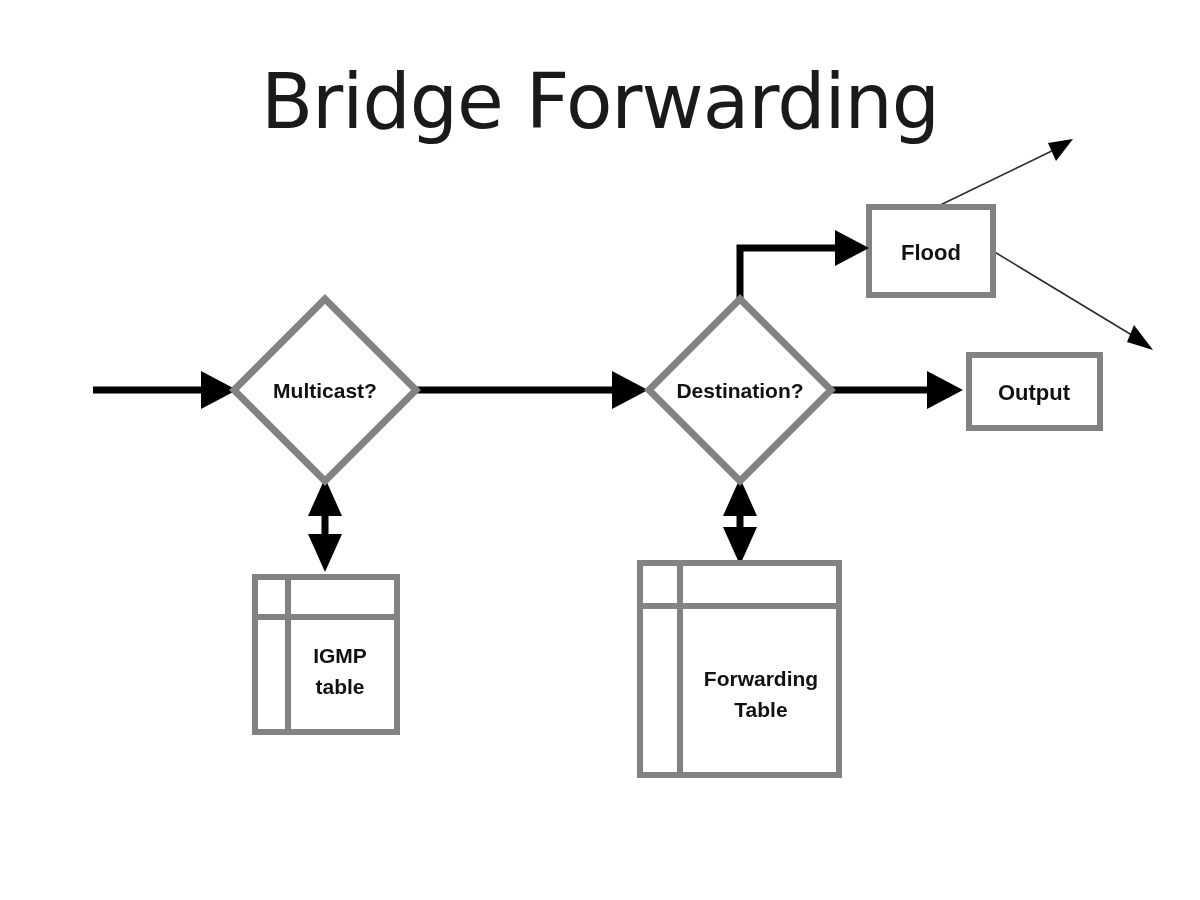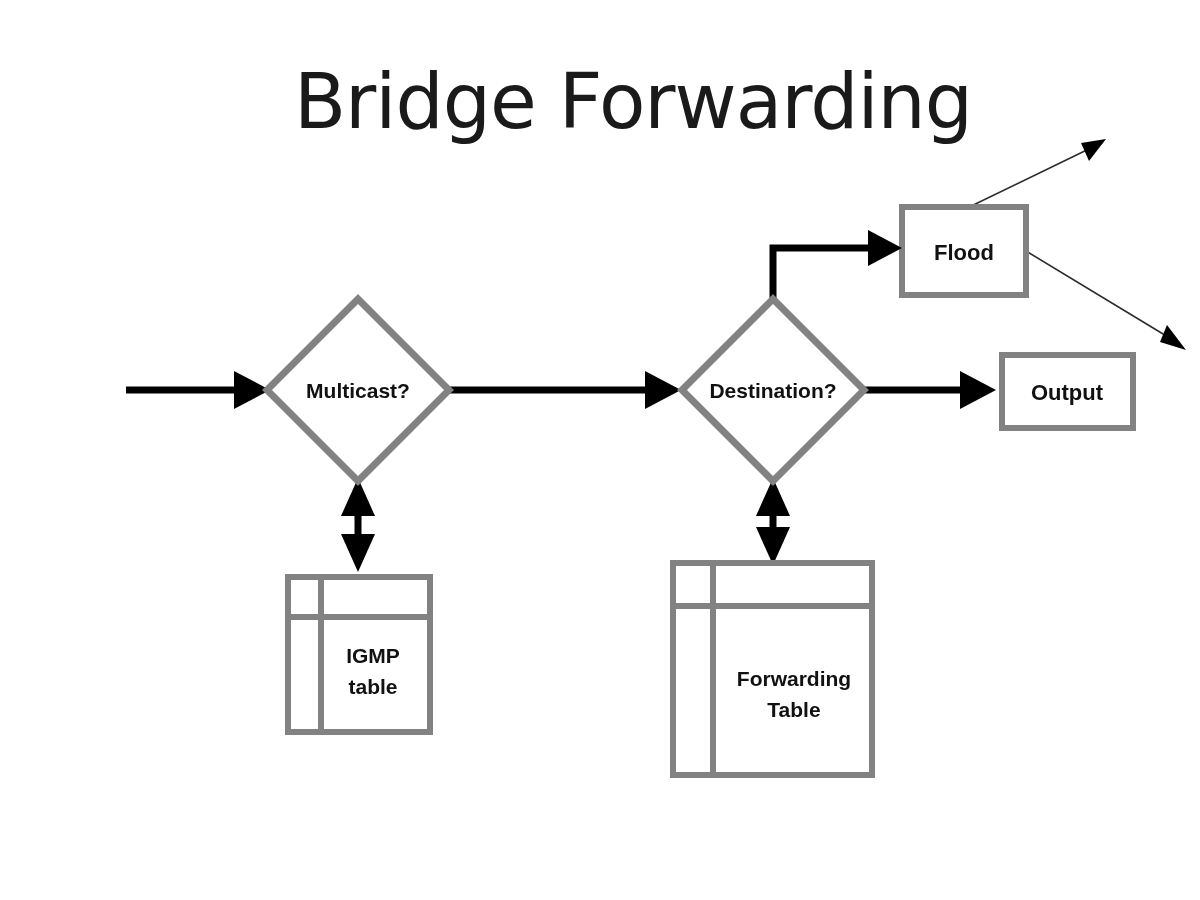--- a/index.html
+++ b/index.html
@@ -11,21 +11,20 @@
     width: 1200px;
     height: 900px;
     overflow: hidden;
     font-family: "Liberation Sans", sans-serif;
   }
   #canvas {
     position: relative;
     width: 996px;
     height: 900px;
     background: #ffffff;
-    margin-left: 33px;
   }
   svg.diagram {
     position: absolute;
     top: 0;
     left: 0;
     width: 1200px;
     height: 900px;
     display: block;
   }
   .title-text {

